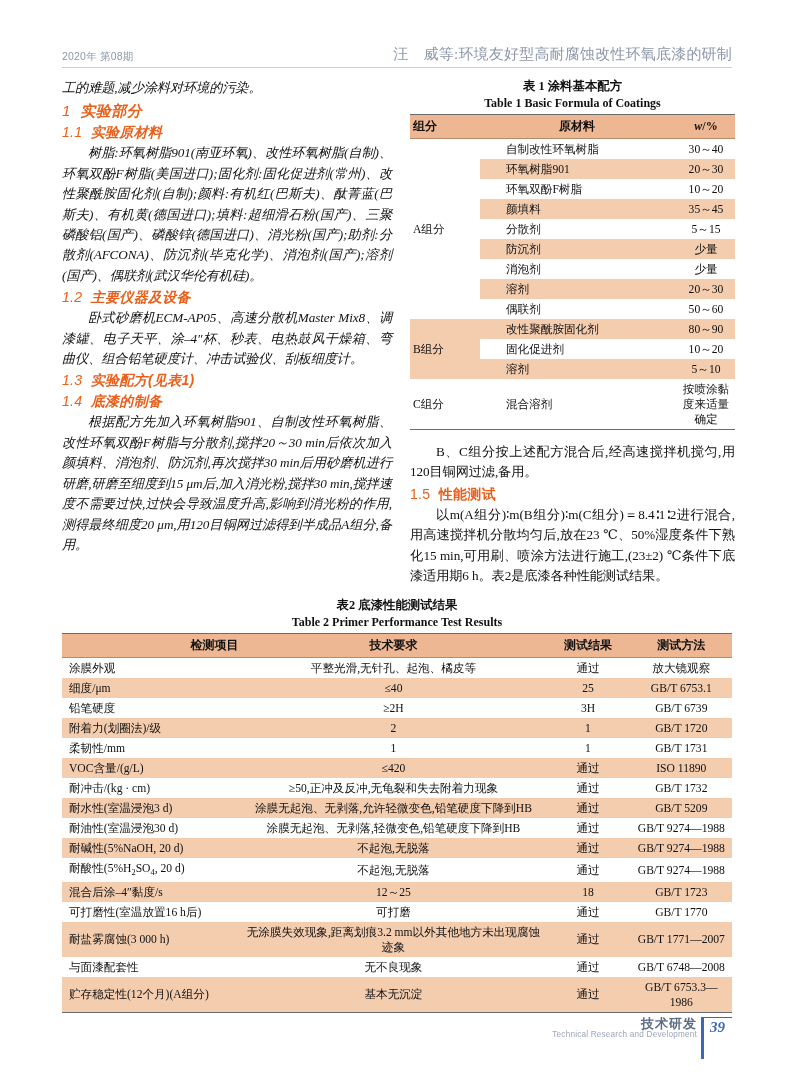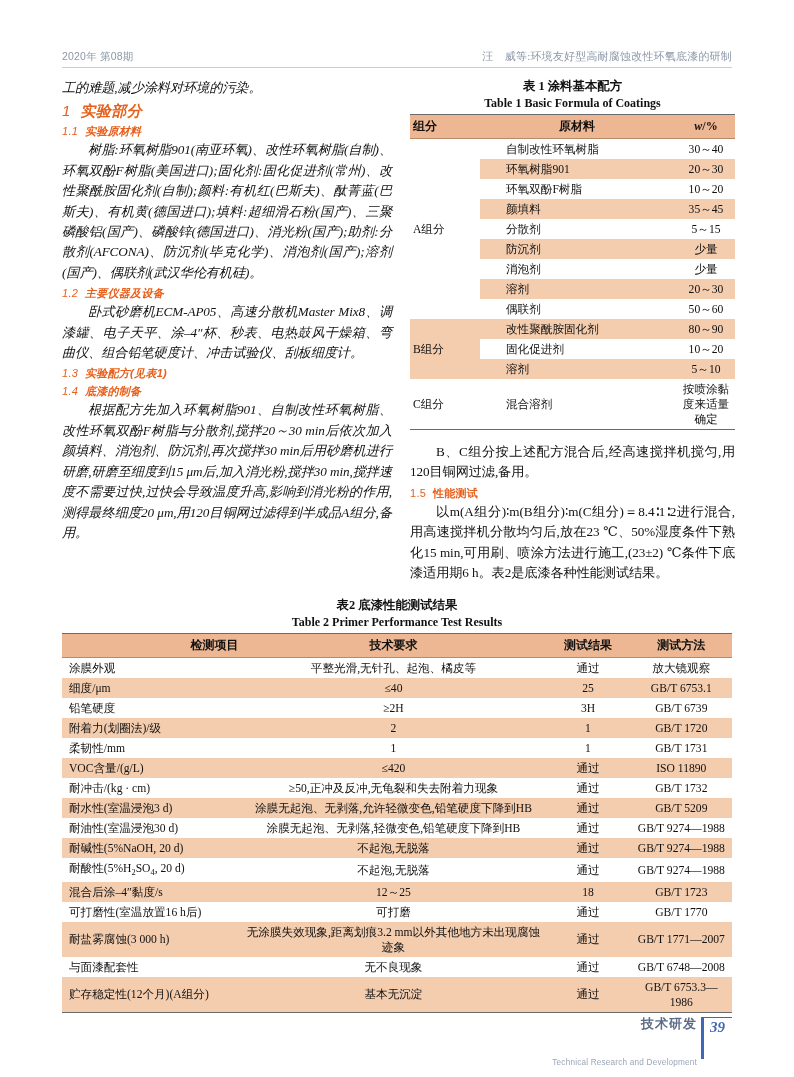--- a/index.html
+++ b/index.html
@@ -35,21 +35,21 @@
     align-items: flex-end;
     font-size: 10.5px;
     color: #8c97a8;
     letter-spacing: .2px;
     border-bottom: 1px solid #c9ced6;
     padding-bottom: 3px;
     font-family: "Liberation Sans", sans-serif;
   }
   .runhead .rh-right {
     font-family: Liberation Serif, serif;
-    font-size: 11px;
+    font-size: 15px;
     color: #8c97a8;
   }
 
   
   .col-left {
     position: absolute;
     left: 62px;
     top: 78px;
     width: 330px;
     font-style: italic;
@@ -75,21 +75,21 @@
     margin: 4px 0 2px 0;
     font-size: 15px;
     font-weight: bold;
     color: #e8601c;
     font-family: "Liberation Sans", sans-serif;
     letter-spacing: .5px;
   }
   h2.sec .num { font-family: "Liberation Sans", sans-serif; font-weight: normal; }
   h3.sub {
     margin: 3px 0 1px 0;
-    font-size: 11px;
+    font-size: 14px;
     font-weight: bold;
     color: #e8601c;
     font-family: "Liberation Sans", sans-serif;
     letter-spacing: .3px;
   }
   h3.sub .num { font-weight: normal; }
 
   
   .tbl-cap {
     text-align: center;
@@ -168,21 +168,20 @@
     font-weight: bold;
     color: #5b6b86;
     font-family: "Liberation Sans", sans-serif;
     letter-spacing: 1px;
   }
   .footer .f-en {
     font-size: 8.2px;
     color: #9aa6b8;
     font-family: "Liberation Sans", sans-serif;
     letter-spacing: .2px;
-    margin-top: 28px;
   }
   .footer .f-page {
     border-left: 3.5px solid #3f67b5;
     border-top: 1.6px solid #3f67b5;
     padding: 1px 7px 1px 6px;
     font-size: 15px;
     font-style: italic;
     font-weight: bold;
     color: #3f67b5;
     font-family: "Liberation Serif", serif;

